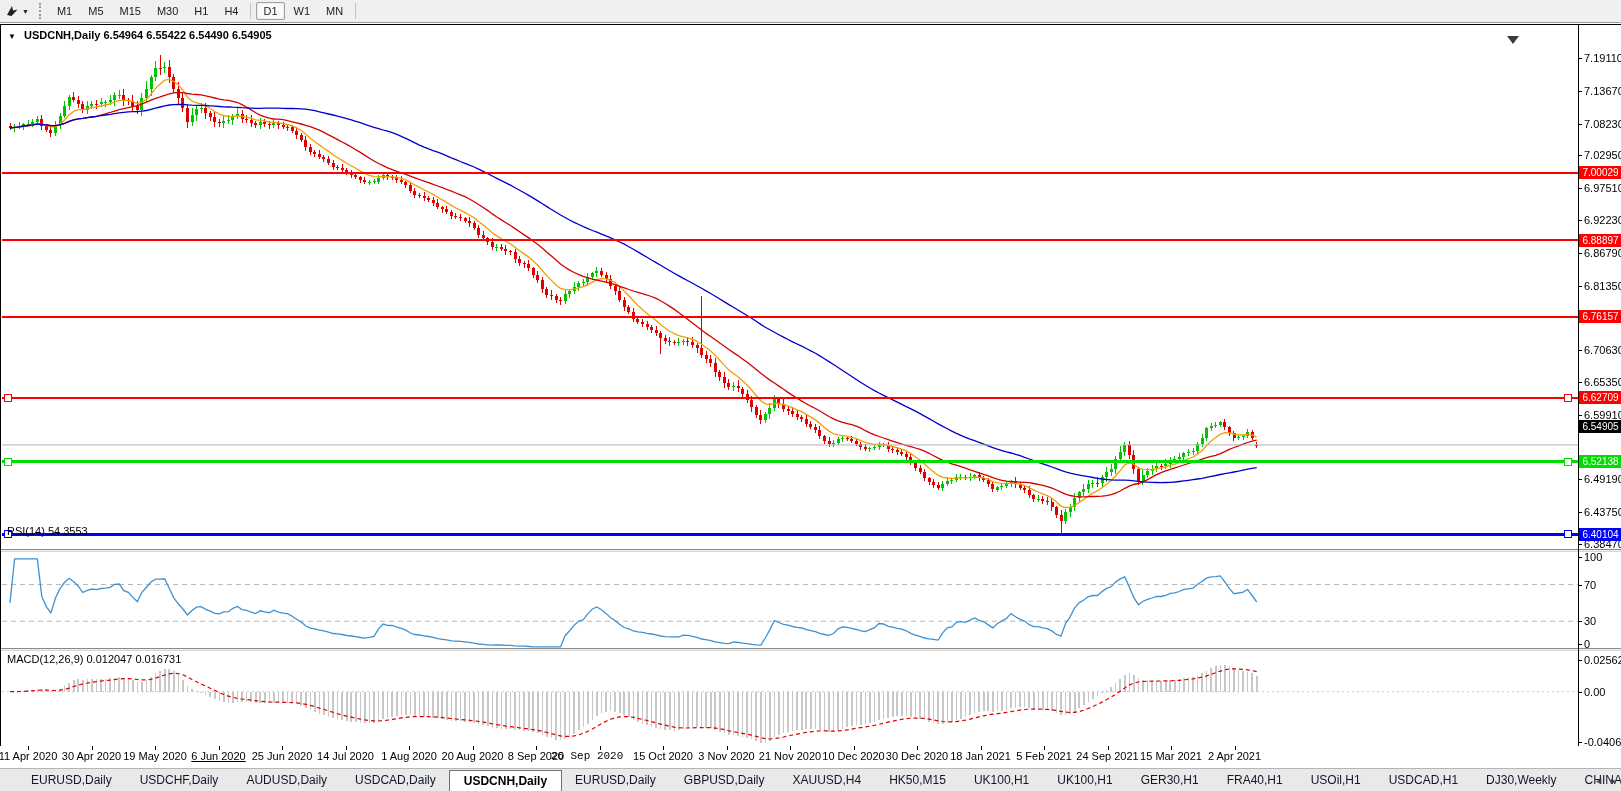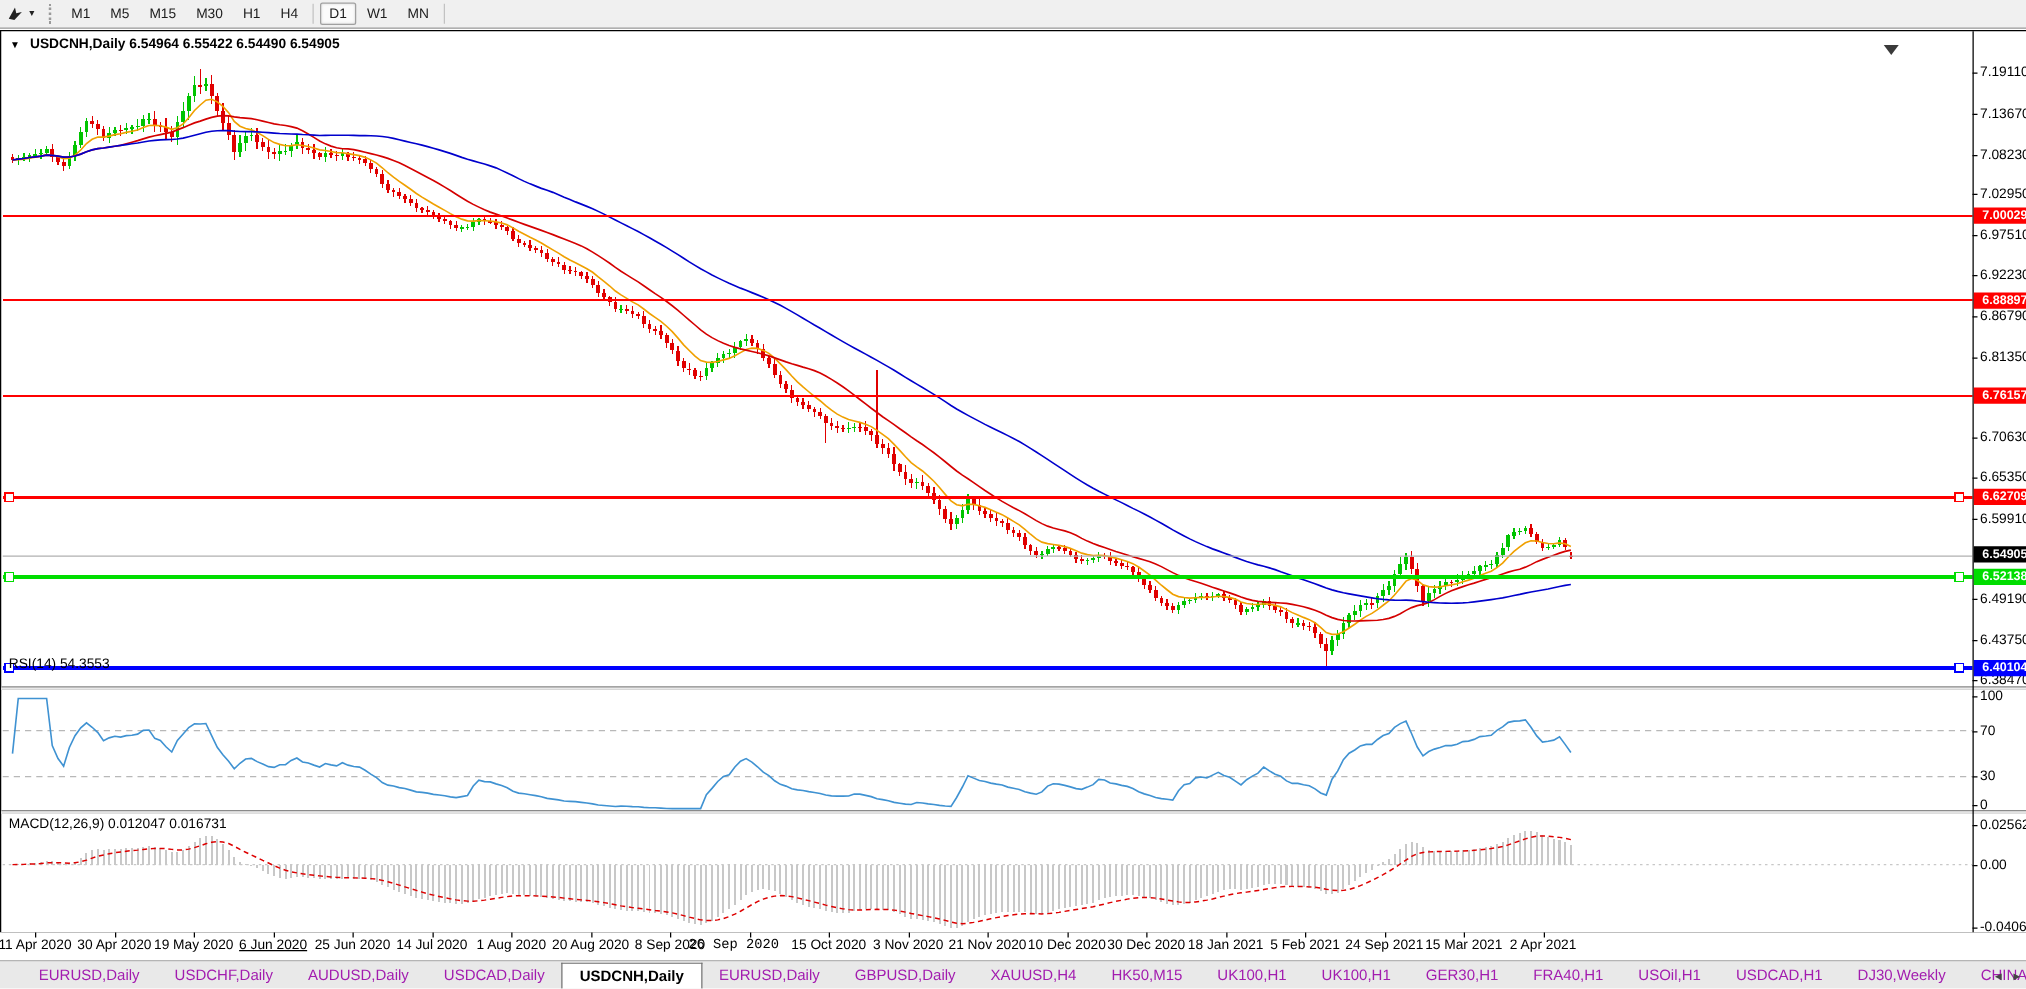--- a/index.html
+++ b/index.html
@@ -23,35 +23,35 @@
   svg.pane { position:absolute; left:1px; display:block; }
   #axisline { position:absolute; left:1577px; top:0; width:1px; height:721px; background:#000; }
   .splitter { position:absolute; left:0; width:1621px; height:3px; background:#efefef;
     border-top:1px solid #8a8a8a; border-bottom:1px solid #d7d7d7; }
   #chart-title { position:absolute; left:7px; top:4px; font-size:11px; font-weight:bold; color:#000; white-space:nowrap; }
   #chart-title .caret { font-size:8px; margin-right:5px; }
   #chart-title .vals { font-weight:bold; }
   .pane-label { position:absolute; left:6px; font-size:11px; color:#000; white-space:nowrap; }
   .axis-label { position:absolute; left:1583px; font-size:11px; color:#000; line-height:13px; white-space:nowrap; }
   .tickmark { position:absolute; left:1577px; width:4px; height:1px; background:#000; }
-  .badge { position:absolute; left:1578px; width:43px; height:13px; font-size:10px; font-weight:bold;
-    color:#fff; text-align:right; line-height:13px; white-space:nowrap; }
+  .badge { position:absolute; left:1578px; width:43px; height:13px; font-size:10px; font-weight:normal;
+    color:#fff; text-align:center; line-height:13px; white-space:nowrap; }
   #shift-marker { position:absolute; left:1506px; top:11px; width:0; height:0;
     border-left:6px solid transparent; border-right:6px solid transparent; border-top:8px solid #3a3a3a; }
 
   
   #dateaxis { position:absolute; left:0; top:746px; width:1621px; height:22px; background:#fff; }
   .date-tick { position:absolute; top:0; width:1px; height:4px; background:#000; }
   .date-label { position:absolute; top:4px; width:90px; margin-left:-45px; text-align:center;
     font-size:11px; color:#000; white-space:nowrap; }
 
   
   #tabbar { position:absolute; left:0; top:768px; width:1621px; height:23px; background:#e9e9e9;
     border-top:1px solid #b5b5b5; display:flex; align-items:center; padding-left:18px; }
-  .tab { padding:3px 13px; font-size:12px; color:#a21caf; white-space:nowrap; cursor:default; }
+  .tab { padding:3px 13px; font-size:12px; color:#0f172a; white-space:nowrap; cursor:default; }
   .tab.active { background:#fff; border:1px solid #6f6f6f; border-bottom:1px solid #fff; color:#000;
     font-weight:bold; padding:3px 14px; height:22px; margin-bottom:-1px; }
   .tab-div { width:1px; height:12px; background:#bdbdbd; margin:0 1px; }
   #tab-arrows { position:absolute; right:3px; top:0; height:23px; display:flex; align-items:center; gap:6px; }
   .tab-arrow { font-size:9px; color:#444; }
 </style>
 </head>
 <body>
 
 <div id="root">
@@ -983,21 +983,21 @@
         <div class="tickmark" style="top: 487.181px;"></div>
         <div class="axis-label" style="top: 481.181px;">6.43750</div>
         <div class="tickmark" style="top: 519.002px;"></div>
         <div class="axis-label" style="top: 513.002px;">6.38470</div>
         <div class="badge" style="top: 141.499px; background: rgb(255, 0, 0);">7.00029</div>
         <div class="badge" style="top: 208.589px; background: rgb(255, 0, 0);">6.88897</div>
         <div class="badge" style="top: 285.371px; background: rgb(255, 0, 0);">6.76157</div>
         <div class="badge" style="top: 366.419px; background: rgb(255, 0, 0);">6.62709</div>
         <div class="badge" style="top: 430.128px; background: rgb(0, 221, 0);">6.52138</div>
         <div class="badge" style="top: 502.654px; background: rgb(0, 0, 255);">6.40104</div>
-        <div class="badge" style="top: 412px; background: rgb(0, 0, 0);">6.54905</div>
+        <div class="badge" style="top: 395px; background: rgb(0, 0, 0);">6.54905</div>
         <div class="tickmark" style="top: 532px;"></div>
         <div class="axis-label" style="top: 526px;">100</div>
         <div class="tickmark" style="top: 559.525px;"></div>
         <div class="axis-label" style="top: 553.525px;">70</div>
         <div class="tickmark" style="top: 596.225px;"></div>
         <div class="axis-label" style="top: 590.225px;">30</div>
         <div class="tickmark" style="top: 619px;"></div>
         <div class="axis-label" style="top: 613px;">0</div>
         <div class="tickmark" style="top: 635px;"></div>
         <div class="axis-label" style="top: 629px;">0.025623</div>

